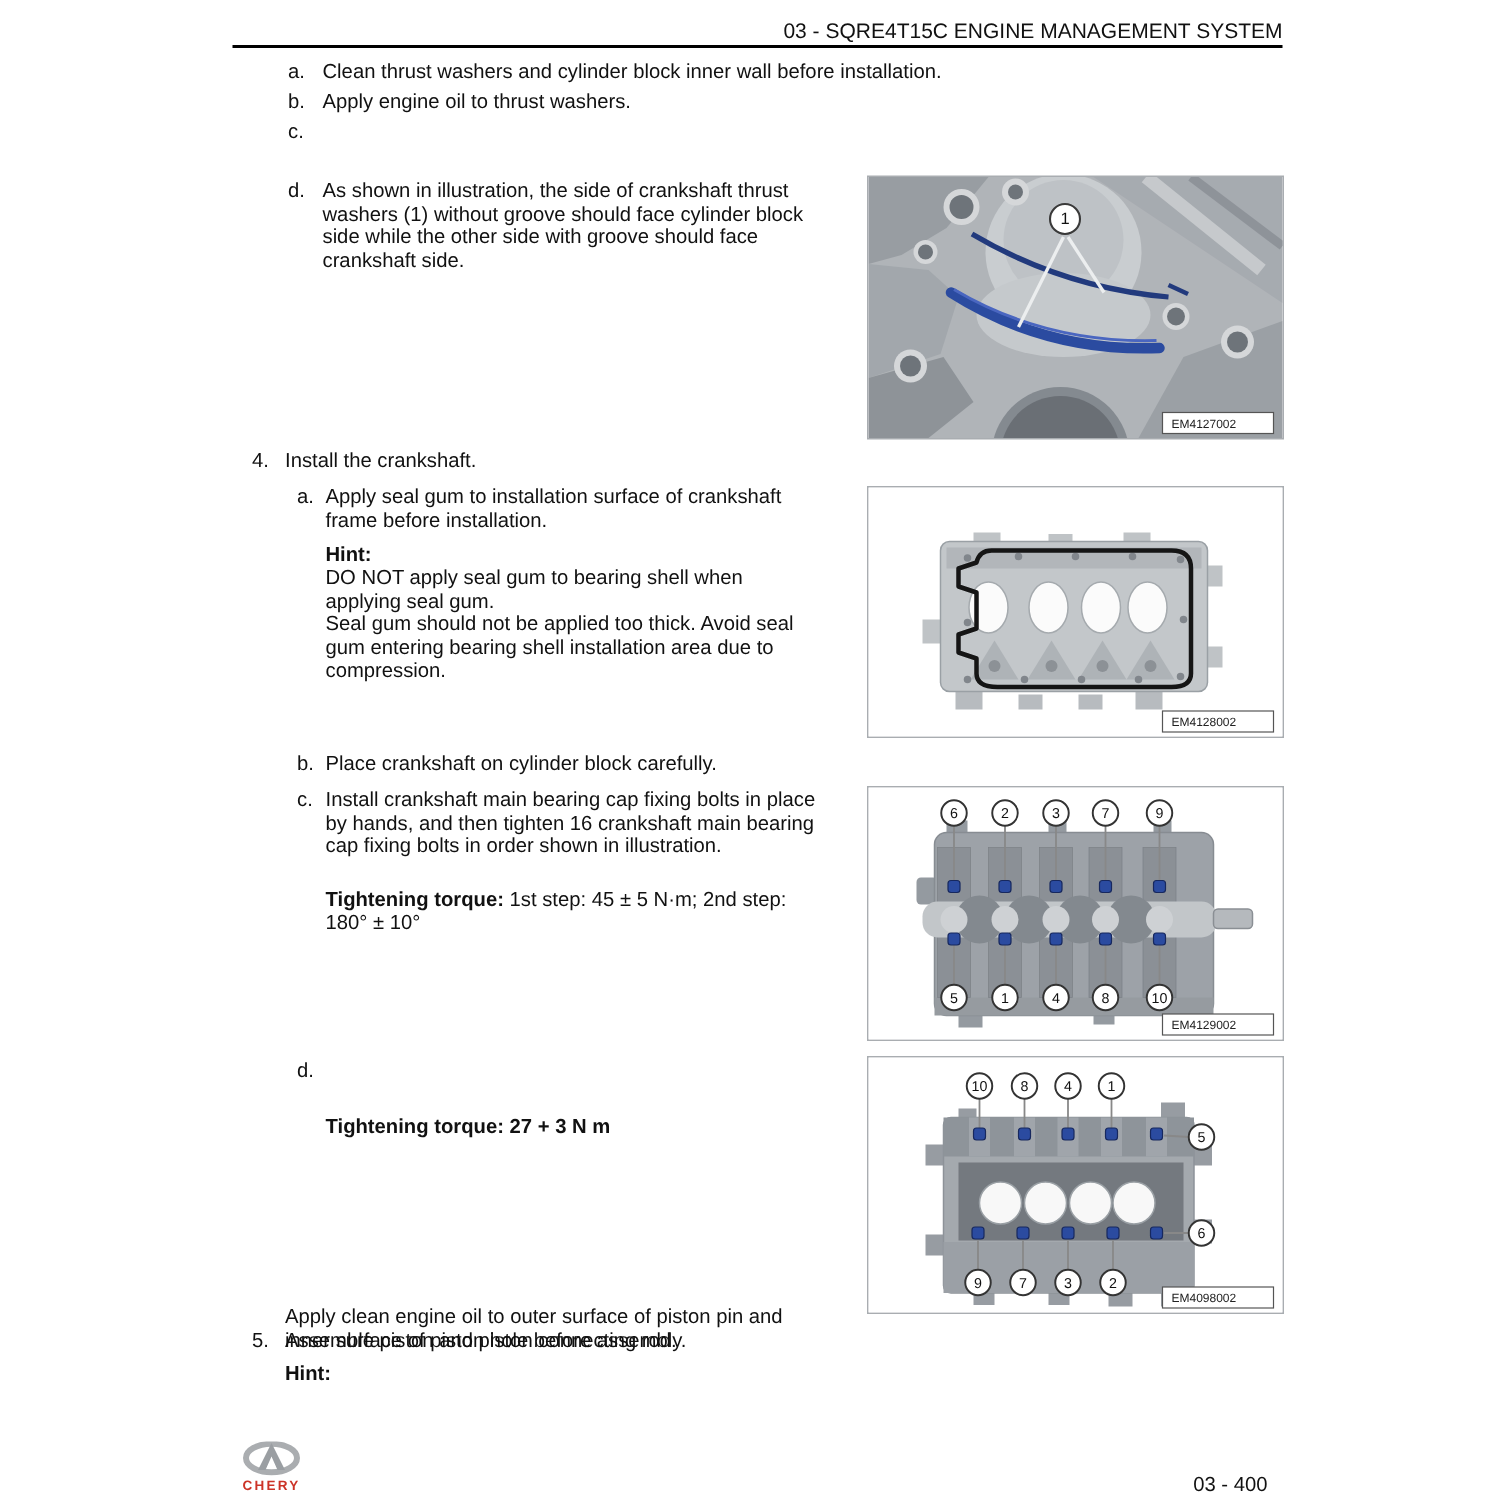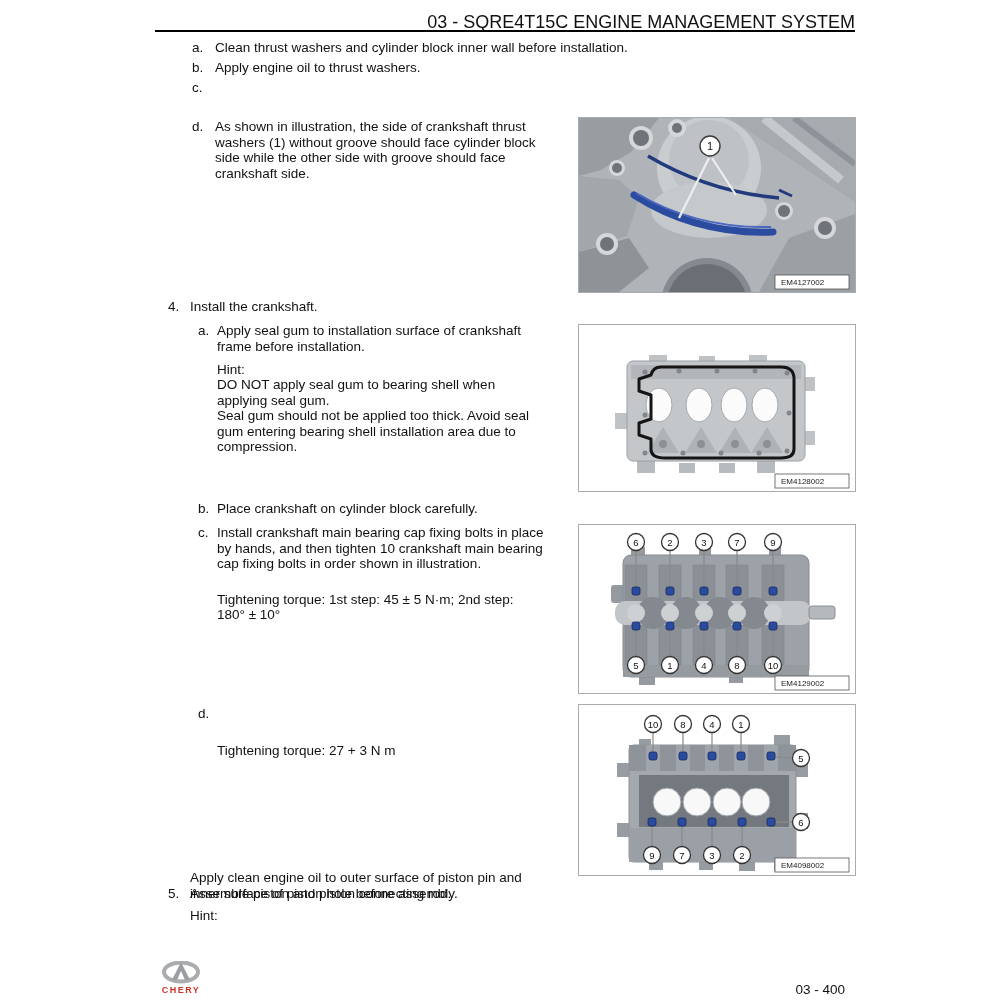--- a/index.html
+++ b/index.html
@@ -1,23 +1,23 @@
 <!DOCTYPE html>
 <html><head>
 <meta charset="utf-8">
 <style>
   html,body{margin:0;padding:0;background:#fff;}
   .page{position:relative;width:1007px;height:1007px;background:#fff;overflow:hidden;
         font-family:"Liberation Sans","DejaVu Sans",sans-serif;color:#111;}
   .abs{position:absolute;}
   .t{font-size:13.5px;line-height:15.5px;white-space:pre-line;}
-  .b{font-weight:normal;}
+  .b{font-weight:bold;}
   .li{display:flex;}
   .lab{flex:none;}
-  .hdr{font-size:18px;text-align:right;}
+  .hdr{font-size:14px;text-align:right;}
   .rule{background:#000;height:2px;}
   .fig{position:absolute;left:578px;width:278px;border:1px solid #a9adb1;background:#fff;box-sizing:border-box;}
   .fig svg{display:block;}
   .pagenum{font-size:13.5px;margin-left:24px;}
   .figtext{font-size:8px;fill:#222;}
   .callout-num{font-size:9.5px;fill:#111;text-anchor:middle;}
 </style>
 </head>
 <body>
 
@@ -169,21 +169,21 @@
   </div>
 
   <div class="abs li t" style="top:501px;left:198px;width:390px">
     <span class="lab" style="width:19px">b.</span>
     <span>Place crankshaft on cylinder block carefully.</span>
   </div>
 
   <div class="abs li t" style="top:525px;left:198px;width:390px">
     <span class="lab" style="width:19px">c.</span>
     <span>Install crankshaft main bearing cap fixing bolts in place
-by hands, and then tighten 10 crankshaft main bearing
+by hands, and then tighten 16 crankshaft main bearing
 cap fixing bolts in order shown in illustration.</span>
   </div>
   <div class="abs t" style="top:576px;left:217px;width:375px">
     <span class="b">Tightening torque:</span><span> 1st step: 45 ± 5 N·m; 2nd step:
 180° ± 10°</span>
   </div>
 
   <div class="fig" style="top:524px;height:170px">
     <svg width="276" height="168" viewBox="0 0 276 168">
       <rect x="0" y="0" width="276" height="168" fill="#fff"></rect>

